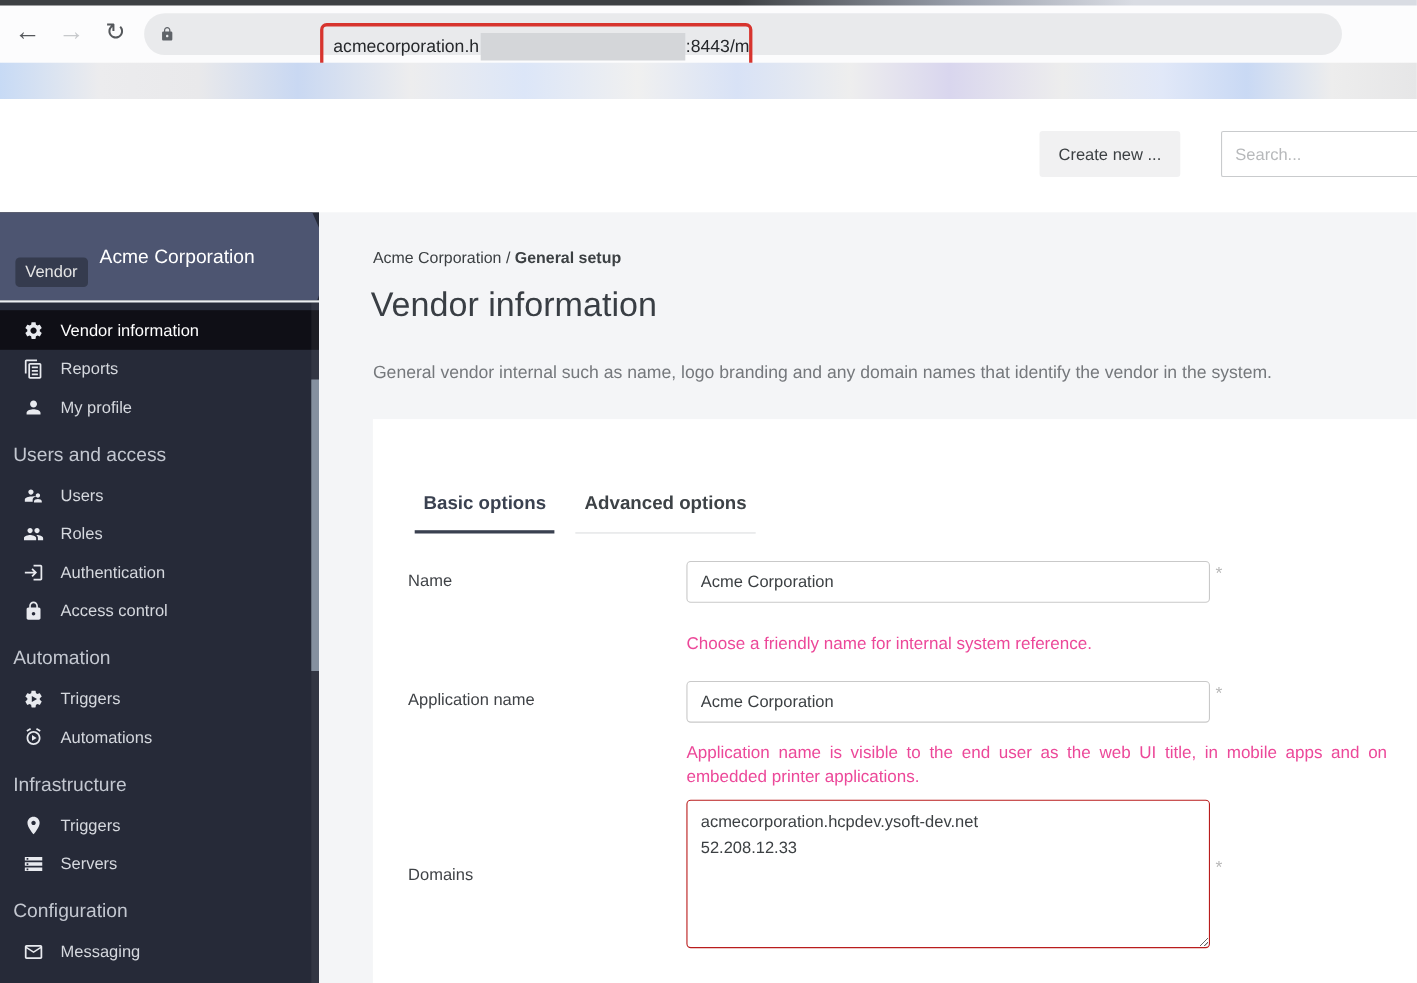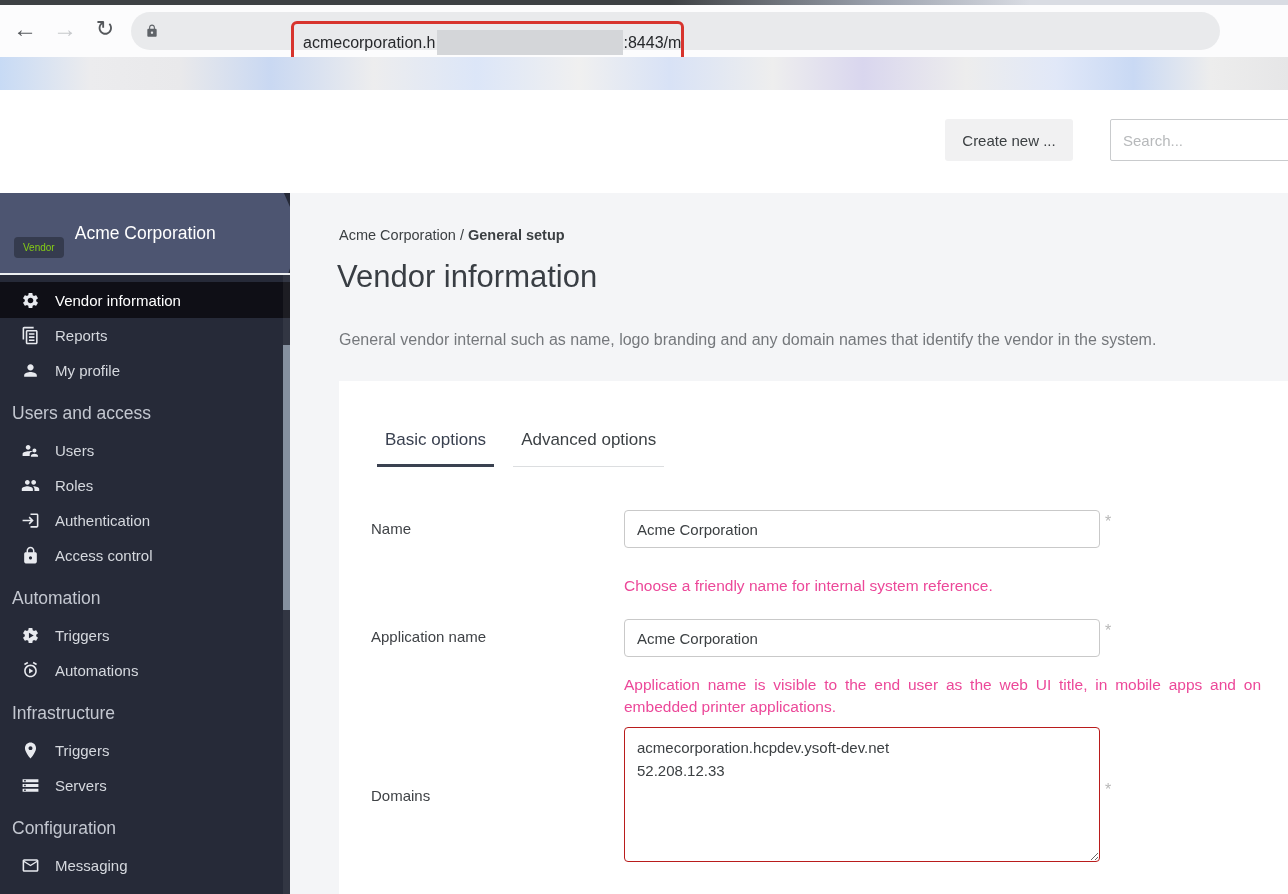--- a/index.html
+++ b/index.html
@@ -38,21 +38,21 @@
   #global-search { position:absolute; left:1110px; top:29px; width:200px; height:42px;
     border:1px solid #c9cbcd; border-radius:2px; padding:0 12px; font-size:15px; color:#3c4043;
     font-family:inherit; background:#fff; }
   #global-search::placeholder { color:#b7b9bb; }
 
   
   #sidebar { position:absolute; left:0; top:193px; width:290px; height:701px; background:#262a38; }
   #sidebar-header { position:absolute; left:0; top:0; width:302px; height:80px; background:#4d5571;
     clip-path:polygon(0 0,94% 0,100% 52%,95.5% 100%,0 100%);
     display:flex; align-items:center; padding-left:14px; }
-  #vendor-badge { background:#353b4e; color:#84cc16; font-size:10px; padding:5px 9px;
+  #vendor-badge { background:#353b4e; color:#e5e5e5; font-size:15px; padding:5px 9px;
     border-radius:4px; flex:none;margin-top:28px; }
   #vendor-name { color:#fff; font-size:17.5px; margin-left:11px; white-space:nowrap; }
   #sidebar-divider { position:absolute; left:0; top:80px; width:290px; height:2px; background:#eceff1; }
   #sidebar-nav { position:absolute; left:0; top:82px; width:290px; padding-top:7px; }
   .nav-item { height:35px; display:flex; align-items:center; padding-left:21px; cursor:pointer;
     color:#d5d8de; font-size:15px; }
   .nav-item.active { background:#0f0f16; color:#fff; height:36px; }
   .nav-icon { width:19px; height:19px; margin-right:15px; flex:none; display:inline-flex; }
   .nav-icon svg { width:19px; height:19px; fill:#e8eaef; }
   .nav-header { height:45px; display:flex; align-items:flex-end; padding:0 0 9px 12px;
@@ -63,21 +63,21 @@
     background:#85909f; cursor:grab; }
 
   
   #main { position:absolute; left:290px; top:193px; width:998px; height:701px; background:#f4f5f7; }
   #breadcrumb { position:absolute; left:49px; top:34px; font-size:14.5px; color:#3c4043; }
   #breadcrumb .crumb-current { font-weight:bold; }
   #page-title { position:absolute; left:47px; top:66px; font-size:31px; color:#393e44; }
   #page-subtitle { position:absolute; left:49px; top:138px; font-size:16px; color:#75787c; width:840px; }
   #card { position:absolute; left:49px; top:188px; width:949px; height:513px; background:#fff; }
 
-  #tabs { position:absolute; left:38px; top:49px; display:flex; }
+  #tabs { position:absolute; left:38px; top:67px; display:flex;font-weight:bold; }
   .tab { font-size:17px; color:#3a4150; padding:0 8px 14px 8px; margin-right:19px; cursor:pointer; }
   .tab.active { border-bottom:3px solid #3a4150; }
   .tab.inactive { color:#3d4246; border-bottom:1px solid #dcdee0; }
 
   .field-label { position:absolute; left:32px; font-size:15px; font-weight:normal; color:#3f4246; }
   .text-input { position:absolute; left:285px; width:476px; height:38px; border:1px solid #c9c9c9;
     border-radius:4px; padding:0 12px; font-size:15px; color:#3c4043; font-family:inherit; background:#fff; }
   .req { position:absolute; left:766px; font-size:16px; color:#b8b8b8; }
   .help-text { position:absolute; left:285px; font-size:15.5px; color:#ec4899; line-height:1.45; }
   .help-justify { width:637px; text-align:justify; }

